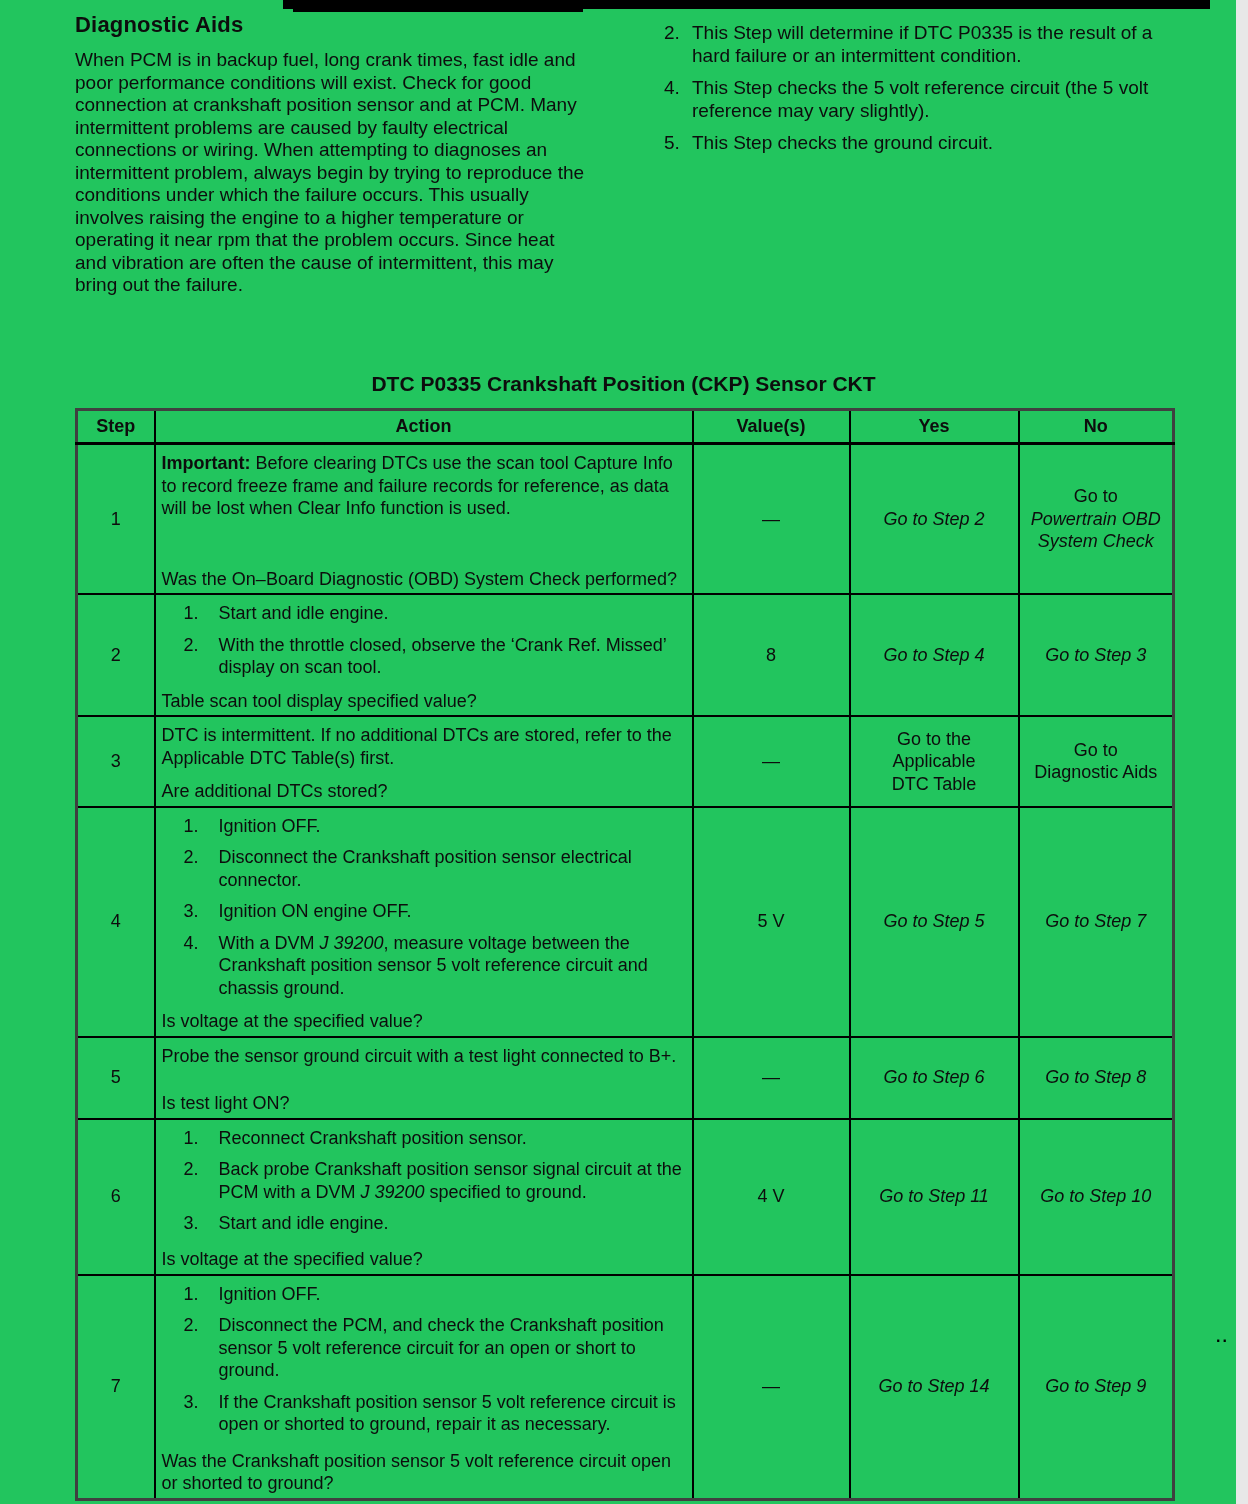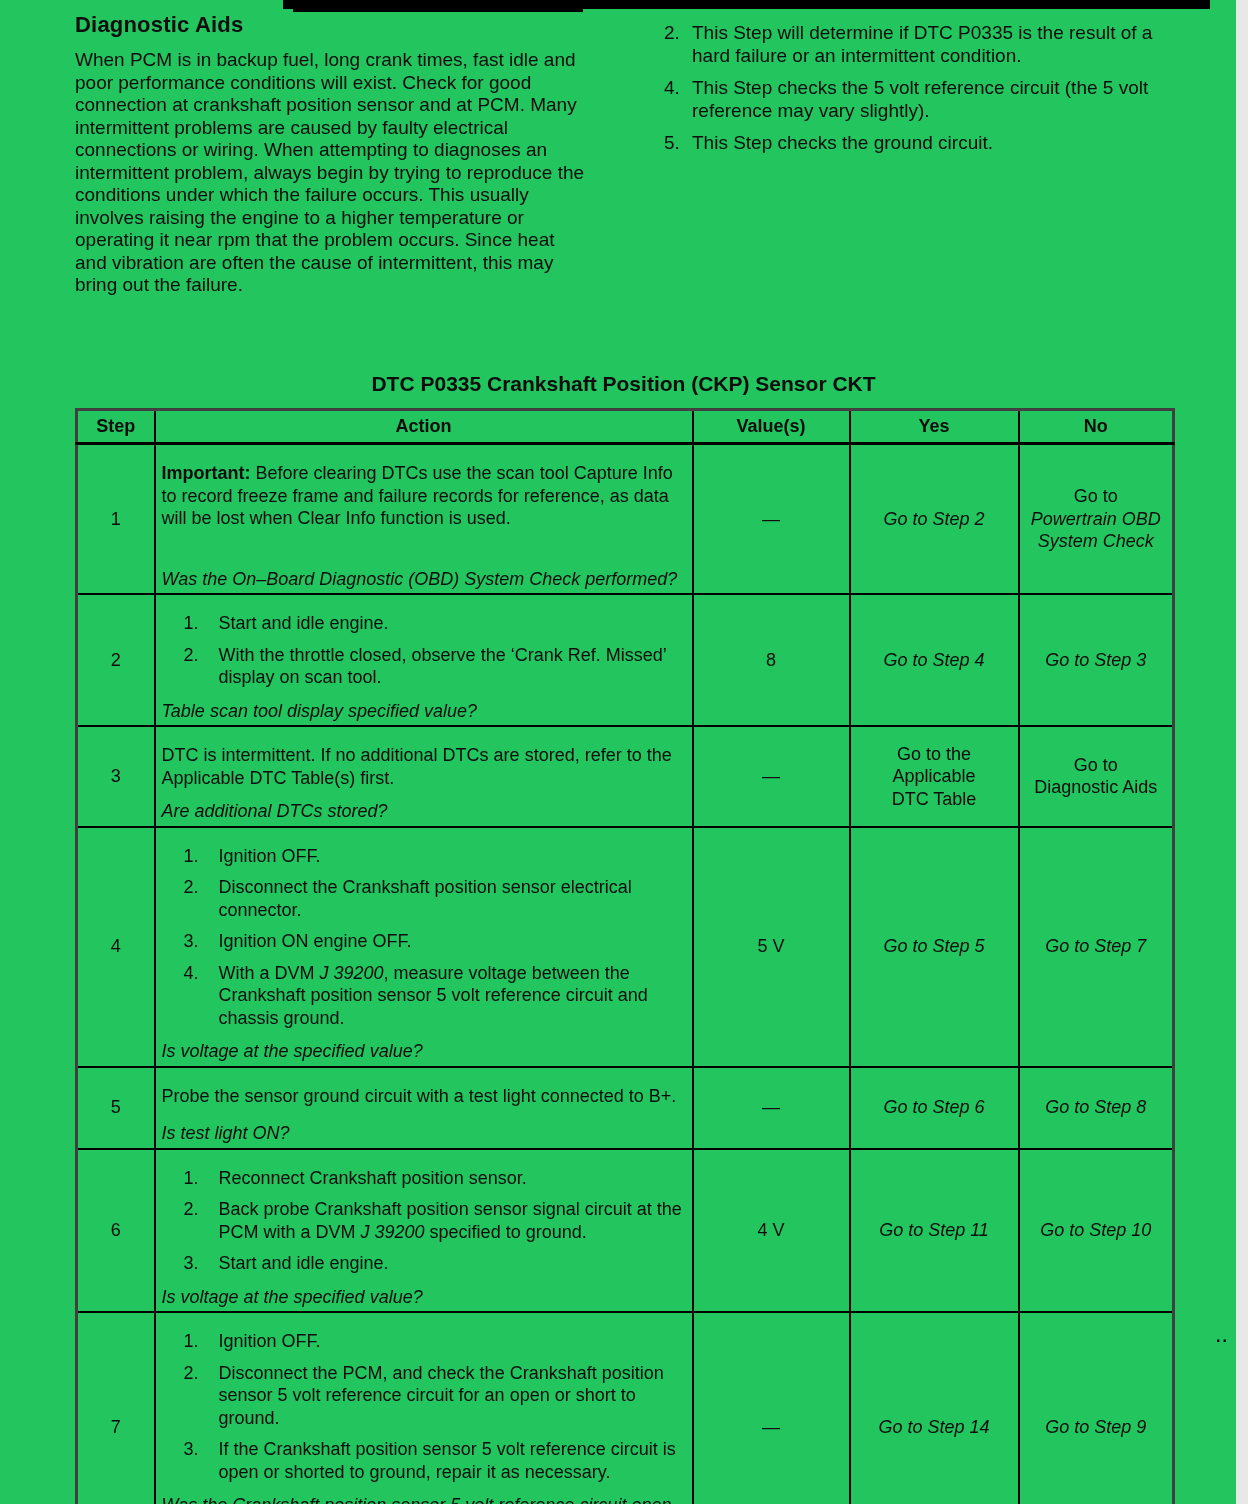--- a/index.html
+++ b/index.html
@@ -28,33 +28,33 @@
   
   .table-block{position:absolute;left:75px;top:372px;width:1097px;}
   .table-title{text-align:center;font-weight:bold;font-size:21px;margin:0 0 12px 0;}
   table.diag{border-collapse:collapse;table-layout:fixed;width:1097px;border:3px solid #404040;}
   table.diag th{
     border:2px solid #000;border-bottom:3px solid #000;
     font-size:18px;font-weight:bold;height:31px;text-align:center;padding:0;
   }
   table.diag td{border:2px solid #000;font-size:18px;line-height:22.5px;padding:0;vertical-align:middle;}
   td.step{text-align:center;}
-  td.action .wrap{display:flex;flex-direction:column;justify-content:space-between;box-sizing:border-box;padding:17px 6px 3px 6px;}
+  td.action .wrap{display:flex;flex-direction:column;justify-content:space-between;box-sizing:border-box;padding:7px 6px 3px 6px;}
   tbody tr:nth-child(1) td.action .wrap{min-height:148px;}
   tbody tr:nth-child(2) td.action .wrap{min-height:104px;}
   tbody tr:nth-child(3) td.action .wrap{min-height:76px;}
   tbody tr:nth-child(4) td.action .wrap{min-height:212px;}
   tbody tr:nth-child(5) td.action .wrap{min-height:80px;}
   tbody tr:nth-child(6) td.action .wrap{min-height:154px;}
   tbody tr:nth-child(7) td.action .wrap{min-height:222px;}
   .item{display:flex;margin:0 0 9px 0;}
   .item .num{flex:none;width:26px;margin-left:22px;margin-right:9px;text-align:left;}
   .item .txt{flex:1;}
   .item.flush{margin-left:0;}
-  .question{margin-top:2px;font-style:italic;}
+  .question{margin-top:2px;}
   td.value{text-align:center;}
   td.yes,td.no{text-align:center;vertical-align:bottom;padding-bottom:5px;}
   .i{font-style:italic;}
   .b{font-weight:bold;}
 </style>
 </head>
 <body>
 
 <div class="page">
   <div class="scan-bar"></div>

